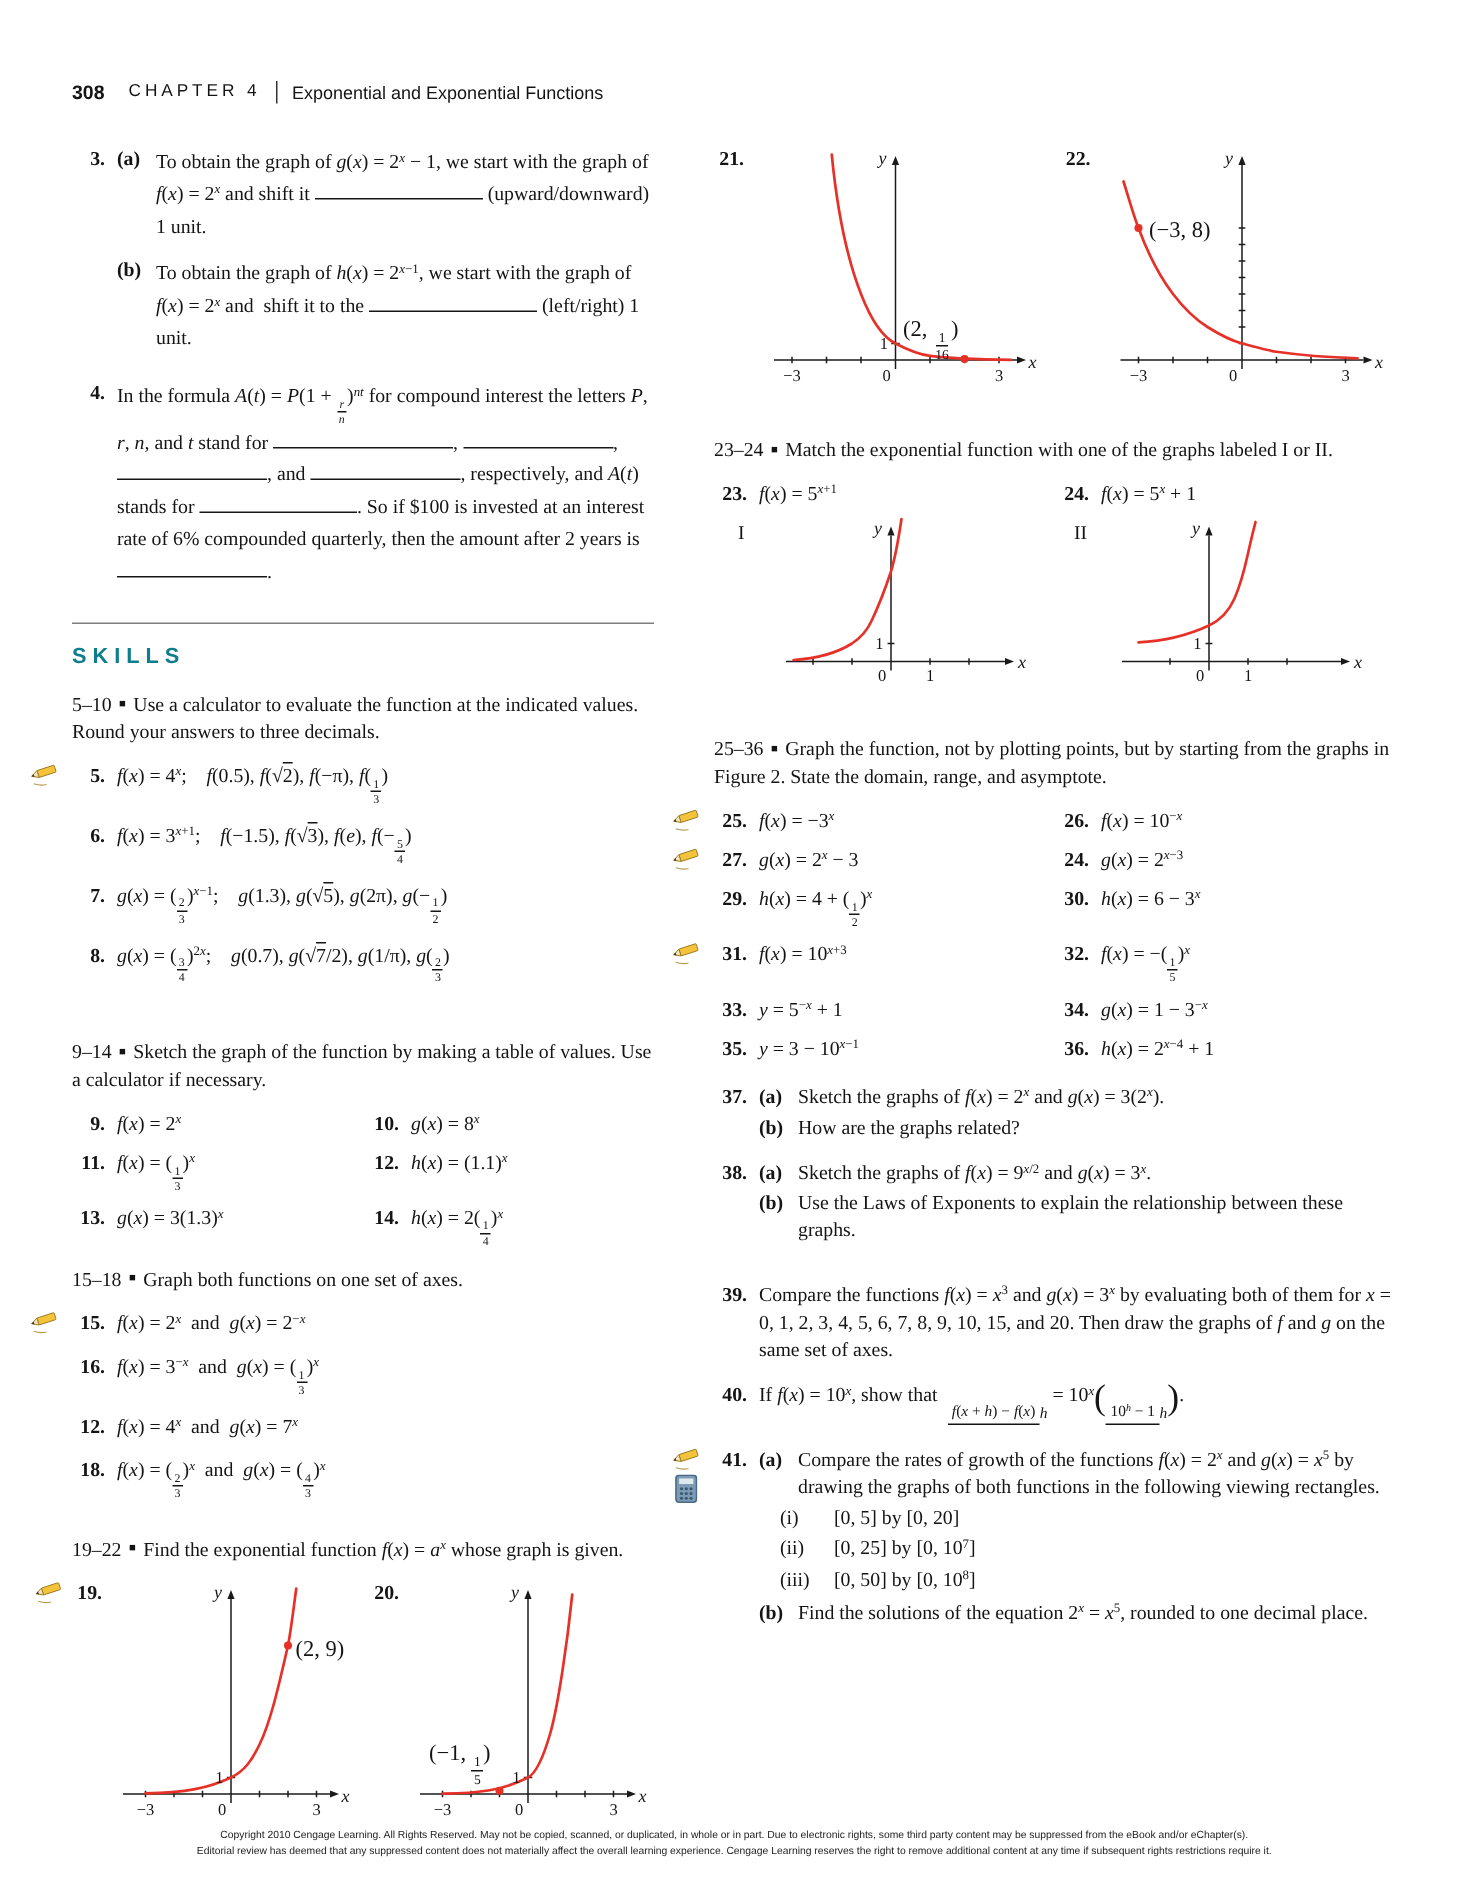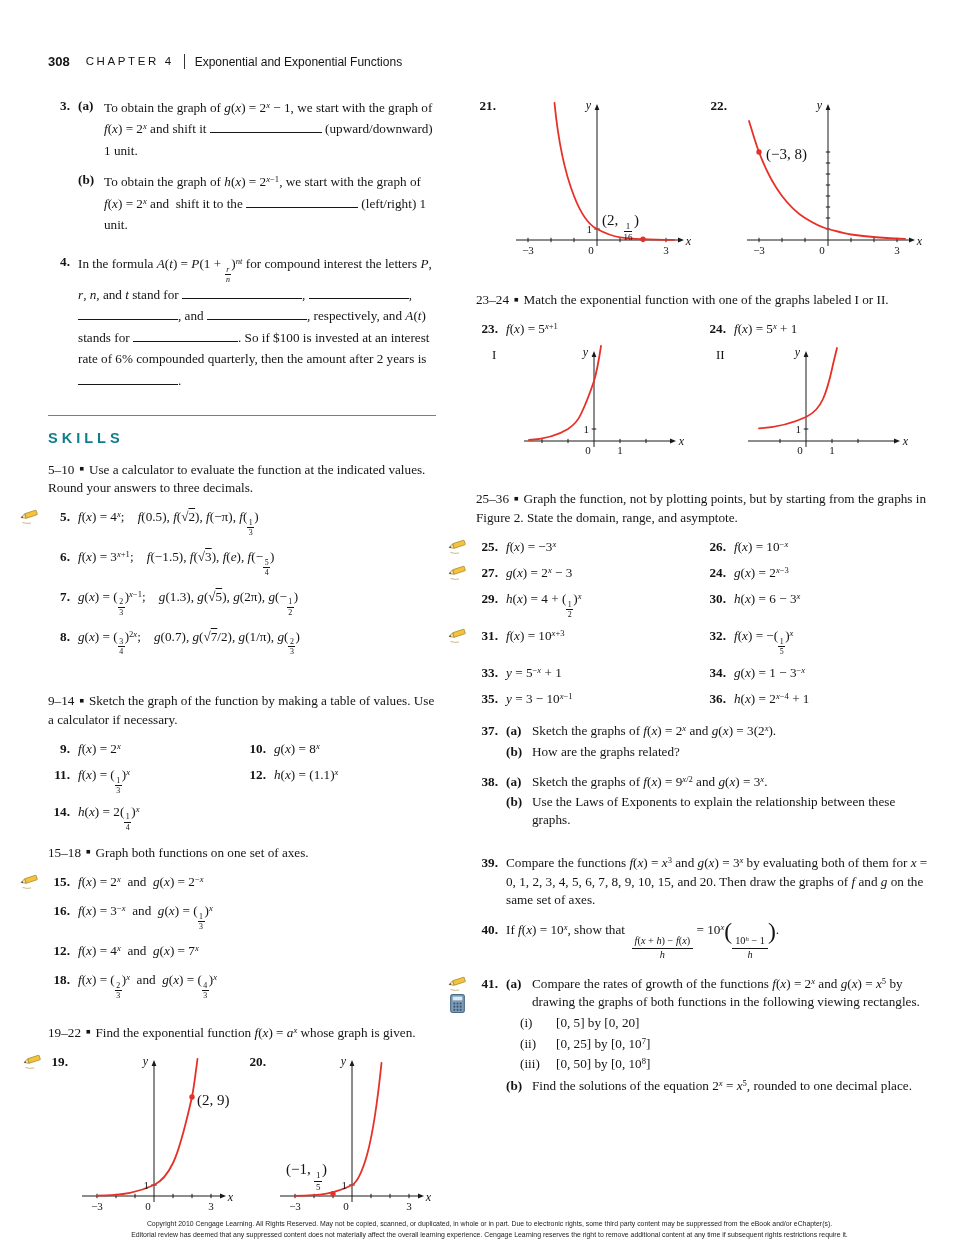--- a/index.html
+++ b/index.html
@@ -23,21 +23,21 @@
 .pbody{flex:1}
 .part{display:flex;margin-bottom:10px}
 .plab{flex:0 0 26px;font-weight:700}
 .ptext{flex:1}
 .loose{line-height:1.62}
 .blank{display:inline-block;border-bottom:1px solid #161616;height:1px;vertical-align:baseline}.b100{width:100px}.b105{width:105px}.b112{width:112px}.b120{width:120px}
 sup{font-size:0.65em;vertical-align:0.5em;line-height:0}
 .fr{display:inline-flex;flex-direction:column;align-items:center;font-size:0.6em;line-height:1.15;vertical-align:-0.45em;font-style:normal;text-align:center}
 .fr>span:first-child{border-bottom:1px solid #141414;padding:0 1.5px}
 .fr>span:last-child{padding:0 1.5px}
-.fr2{display:inline-flex;flex-direction:column;align-items:center;font-size:0.78em;line-height:1.2;vertical-align:-1.0em;text-align:center;font-style:normal}
+.fr2{display:inline-flex;align-items:center;font-size:0.78em;line-height:1.2;vertical-align:-1.0em;text-align:center;font-style:normal}
 .fr2>span:first-child{border-bottom:1px solid #141414;padding:0 3px}
 .bigp{font-size:1.8em;vertical-align:-0.22em;line-height:0}
 .ov{text-decoration:overline}
 
 .skillsrule{border-top:1px solid #7d7d7d;margin-top:24px}
 h2.skills{font-family:"Liberation Sans",sans-serif;color:var(--accent_teal,#0e7d8c);font-size:14.5px;letter-spacing:4px;font-weight:700;margin:12px 0 13px}
 
 .instr{margin:18px 0 11px}
 .instr b{font-weight:400}
 .blt{font-size:7.5px;vertical-align:2.5px;margin:0 5px;display:inline-block}
@@ -176,20 +176,24 @@
         <div class="prob">
             <span class="pnum">11.</span>
             <div class="pbody"><i>f</i>(<i>x</i>) = (<span class="fr">
                 <span>1</span>
                 <span>3</span>
               </span>)<sup><i>x</i></sup></div>
           </div>
         <div class="prob">
             <span class="pnum">12.</span>
             <div class="pbody"><i>h</i>(<i>x</i>) = (1.1)<sup><i>x</i></sup></div>
+          </div>
+        <div class="prob">
+            <span class="pnum">13.</span>
+            <div class="pbody"><i>g</i>(<i>x</i>) = 3(1.3)<sup><i>x</i></sup></div>
           </div>
         <div class="prob">
             <span class="pnum">14.</span>
             <div class="pbody"><i>h</i>(<i>x</i>) = 2(<span class="fr">
                 <span>1</span>
                 <span>4</span>
               </span>)<sup><i>x</i></sup></div>
           </div>
       </div>
 

